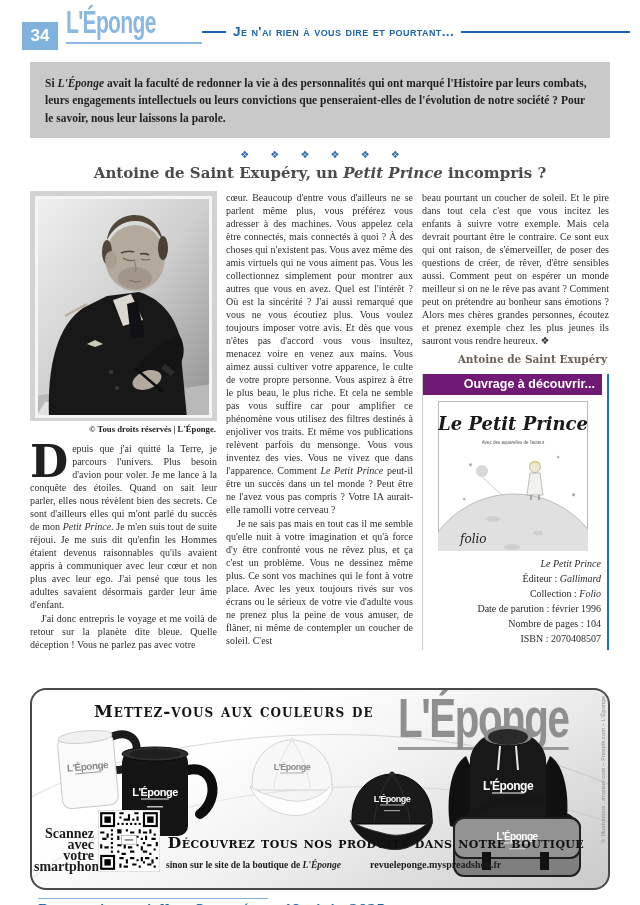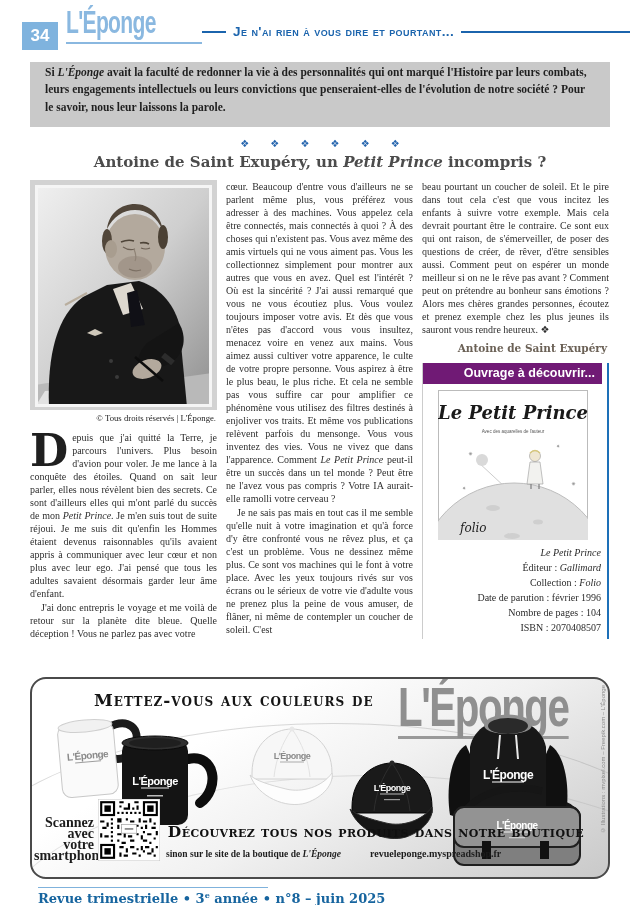--- a/index.html
+++ b/index.html
@@ -14,36 +14,36 @@
         color:#8ab8e0;letter-spacing:-1px;transform:scaleX(.68);transform-origin:0 0;}
   .logo-underline{position:absolute;left:66px;top:42px;width:136px;height:2px;background:#8ab8e0;}
   .titlerow{position:absolute;left:202px;right:10px;top:24px;display:flex;align-items:center;}
   .hrule{height:2px;background:#1b64ad;}
   .r1{width:24px;}
   .r2{flex:1;}
   .hdr-title{font:bold 13.5px "Liberation Sans",sans-serif;font-variant:small-caps;
              letter-spacing:.4px;color:#1b64ad;margin:0 7px;white-space:nowrap;}
 
   
-  .intro{margin:4px 30px 11px;background:#c9c9c9;padding:2px 15px 11px;
+  .intro{margin:4px 30px 11px;background:#c9c9c9;padding:13px 15px 11px;
          font-weight:bold;font-size:11.5px;line-height:1.5;color:#1f1f1f;}
   .intro i{font-style:italic;}
   .ornament{text-align:center;color:#2565ae;font-size:10px;letter-spacing:9px;margin:6px 0 4px;padding-left:9px;
             font-family:"DejaVu Sans",sans-serif;}
   .art-title{text-align:center;font:bold 15px "DejaVu Serif",serif;color:#4c4c4c;margin:2px 0 9px;}
   .art-title i{font-style:italic;}
 
   
   .cols{display:flex;gap:9px;margin:0 30px;min-height:488px;align-items:flex-start;}
   .col{width:187px;font-size:10px;line-height:13px;text-align:justify;color:#2e2e2e;}
   .col p{margin:0 0 1px;}
   p.indent{text-indent:11px;}
   .photo-card{margin:0;background:#d2d2d2;padding:5px 5px 3px;}
   .photo-card svg{display:block;}
-  .caption{font-weight:normal;font-size:8.7px;line-height:12px;text-align:right;color:#1c1c1c;margin:2px 1px 7px 0;}
+  .caption{font-weight:bold;font-size:8.7px;line-height:12px;text-align:right;color:#1c1c1c;margin:2px 1px 7px 0;}
   .dropcap{float:left;font:bold 44px/35px "DejaVu Serif",serif;color:#1f1f1f;margin:2px 4px 0 0;}
   .signature{text-align:right;font-weight:bold;font-size:10.5px;font-family:"DejaVu Serif",serif;
              color:#6b6156;margin:6px 2px 8px 0;}
 
   
   .sidebar{border-right:2px solid #1d70b8;border-left:1px solid #cccccc;padding:0 5px 4px 0;}
   .sb-bar{background:#701a75;color:#fff;font:bold 12.5px/21px "Liberation Sans",sans-serif;
           text-align:right;padding:0 7px;}
   .cover{width:150px;margin:6px auto 5px;display:block;}
   .details{font-size:10px;line-height:15px;text-align:right;color:#2b2b2b;padding-right:1px;}

